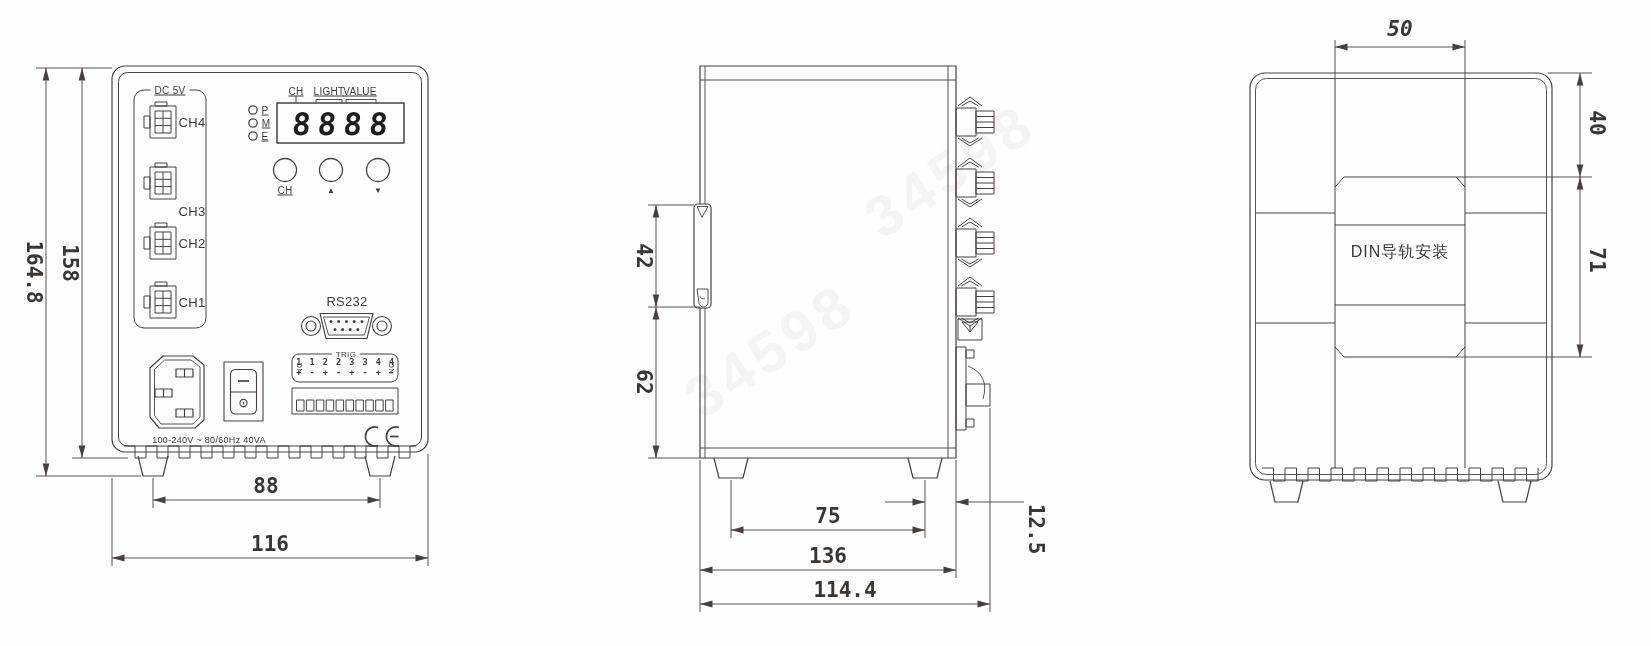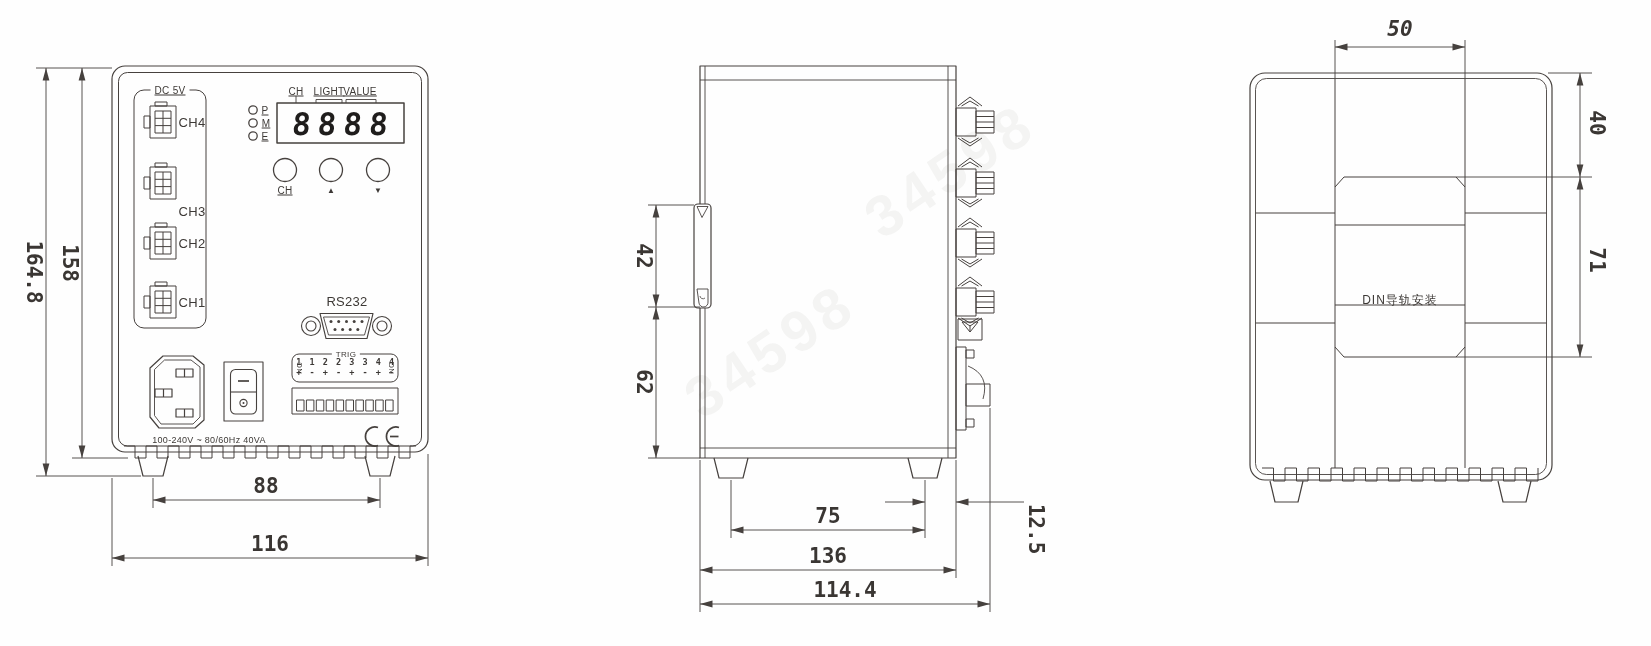--- a/index.html
+++ b/index.html
@@ -14,21 +14,21 @@
   .bgw{background:#fefefe;padding:0 4px;}
   .r90{transform:translate(-50%,-50%) rotate(90deg);}
   .rn90{transform:translate(-50%,-50%) rotate(-90deg);}
   .dimn{position:absolute;transform:translate(-50%,-50%);white-space:nowrap;
         font-family:"DejaVu Sans Mono",monospace;font-weight:bold;font-size:21px;color:#3a3633;}
   .dimn.r90{transform:translate(-50%,-50%) rotate(90deg);}
   .seg{position:absolute;transform:translate(-50%,-50%) skewX(-5deg);
        font-family:"DejaVu Sans Mono",monospace;font-weight:bold;font-size:31px;
        letter-spacing:7px;color:#1f1d1c;padding-left:7px;}
   .mono{font-family:"DejaVu Sans Mono",monospace;letter-spacing:1.5px;font-size:8.5px;font-weight:bold;}
-  .din{font-size:12px;letter-spacing:1px;margin-top:48px;}
+  .din{font-size:16px;letter-spacing:1px;}
   .wm{position:absolute;transform:translate(-50%,-50%) rotate(-34deg);
       font-size:58px;font-weight:bold;color:rgba(75,64,58,0.055);letter-spacing:6px;}
   .tri{font-size:8px;}
 </style>
 </head>
 <body>
 
 <div id="canvas">
 
 <svg width="1651" height="646" viewBox="0 0 1651 646">

